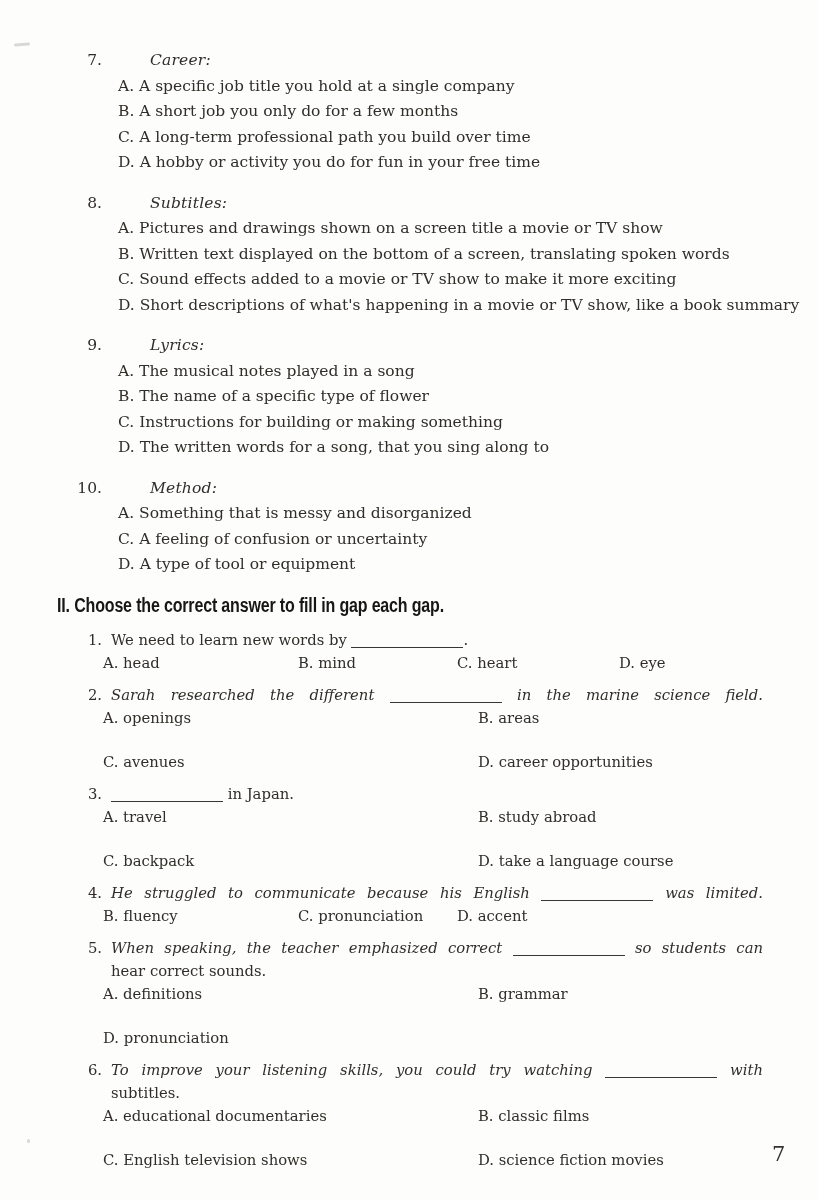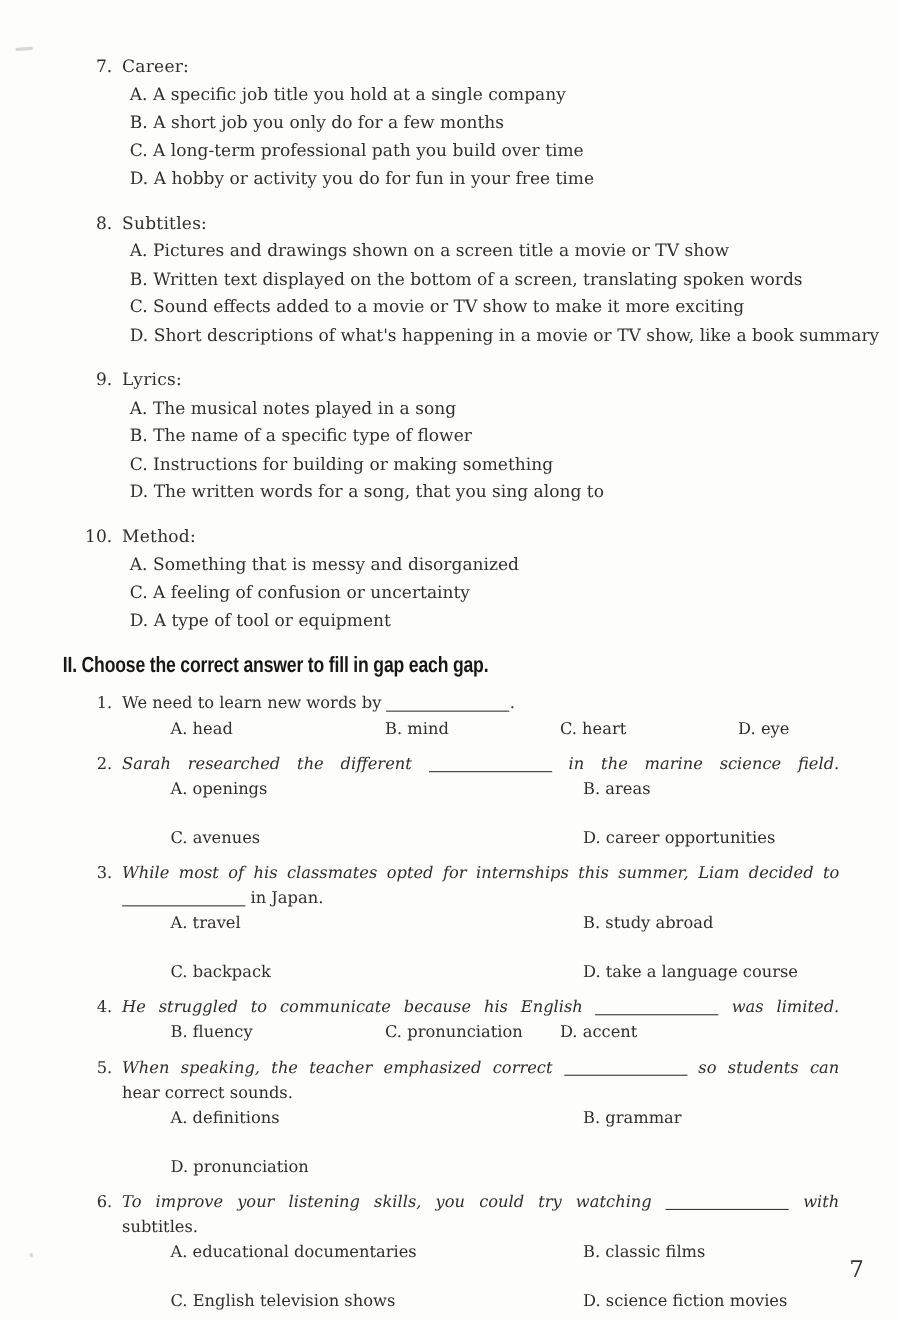--- a/index.html
+++ b/index.html
@@ -14,21 +14,21 @@
   }
   .page { padding:48px 30px 0 57px; }
 
   
   .s1q { margin-bottom:15px; font-size:15.5px; line-height:25.5px; }
   .qrow { display:flex; }
   .qnum {
     width:54px; padding-right:9px; box-sizing:border-box;
     text-align:right; flex:none;
   }
-  .term { letter-spacing:0.2px; }
+  .term { font-style:italic; letter-spacing:0.2px;margin-left:39px; }
   .s1opts { margin-left:61px; width:690px; }
   .s1opt { padding-left:29px; text-indent:-29px; }
 
   
   .s2head {
     margin:9px 0 11px 0;
     font-family:"Liberation Sans",sans-serif;
     font-weight:bold; font-size:20px; line-height:24px;
     color:#181715; letter-spacing:-0.2px;
     transform:scaleX(0.8); transform-origin:0 50%;
@@ -37,21 +37,21 @@
 
   
   .s2q { margin-bottom:9px; font-size:14.8px; line-height:23px; }
   .qbody { width:652px; }
   .stretch { text-align:justify; text-align-last:justify; word-spacing:-0.5px;font-style:italic; }
   .blank {
     display:inline-block; width:112px; height:13px;
     border-bottom:1.5px solid #3a3732;
     vertical-align:-3px;
   }
-  .s2opts { margin-left:98px; width:652px; }
+  .s2opts { margin-left:46px; width:652px; }
   .grid4 { display:grid; grid-template-columns:195px 159px 162px auto; }
   .grid2 { display:grid; grid-template-columns:354px auto;gap:21px; }
 
   
   .pageno {
     position:absolute; top:1142px; left:772px;
     font-size:21px; color:#35322c;
   }
   .artifact { position:absolute; background:#b9b9b5; opacity:0.55; border-radius:2px; }
   .a1 { left:14px; top:43px; width:16px; height:3px; transform:rotate(-4deg); }
@@ -143,21 +143,20 @@
         <span>B. areas</span>
         <span>C. avenues</span>
         <span>D. career opportunities</span>
       </div>
     </div>
 
     <div class="s2q">
       <div class="qrow">
         <span class="qnum">3.</span>
         <div>
-          <div class="qbody stretch">While most of his classmates opted for internships this summer, Liam decided to</div>
           <div class="qbody"><span class="blank"></span><span> in Japan.</span></div>
         </div>
       </div>
       <div class="s2opts grid2">
         <span>A. travel</span>
         <span>B. study abroad</span>
         <span>C. backpack</span>
         <span>D. take a language course</span>
       </div>
     </div>

